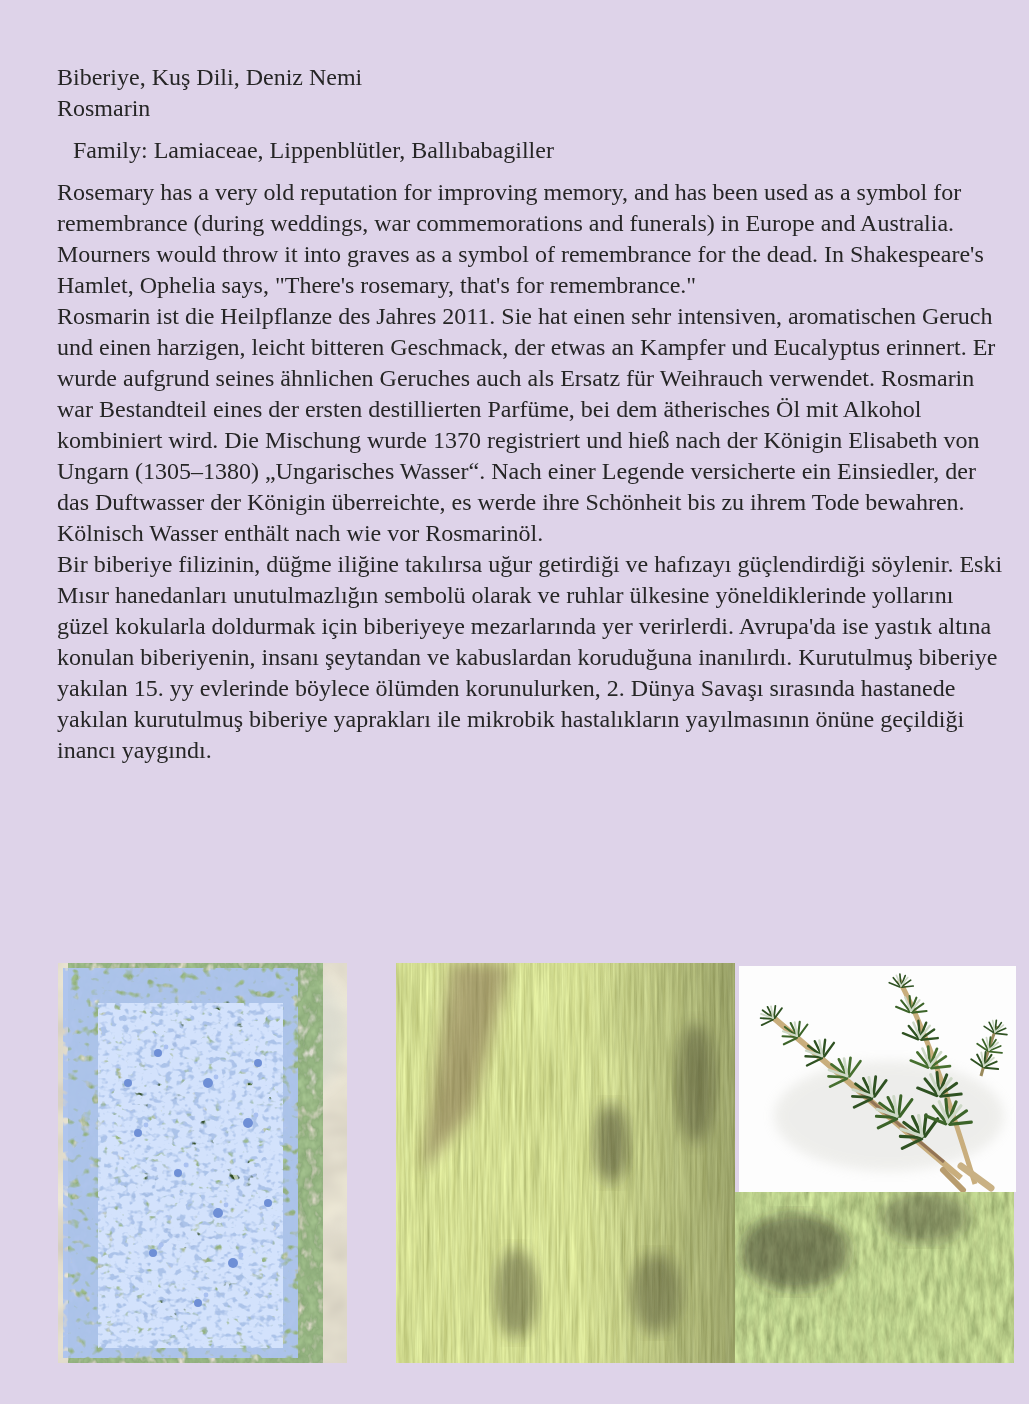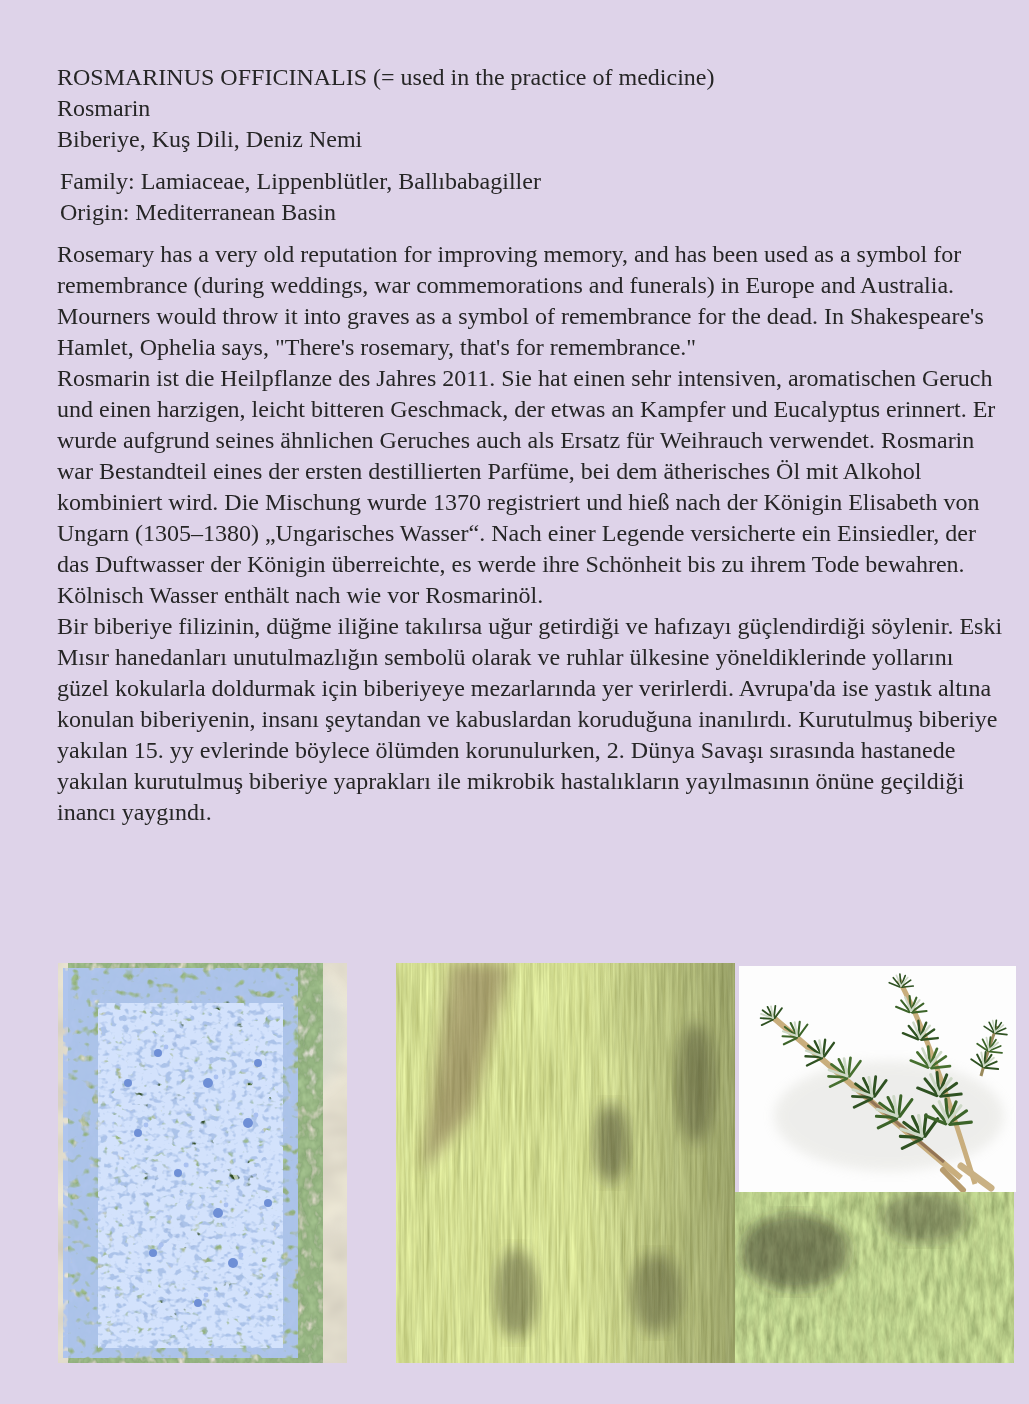--- a/index.html
+++ b/index.html
@@ -4,43 +4,41 @@
 <style>
   html,body{margin:0;padding:0}
   body{
     width:1029px;height:1404px;position:relative;overflow:hidden;
     background:#ded3e9;color:#262626;
     font-family:"Liberation Serif","DejaVu Serif",serif;
   }
   .text-block{position:absolute;left:57px;top:62px;width:952px;font-size:24px;line-height:31px}
   .text-block p{margin:0}
   .hdr{margin:0 0 11px 0}
-  .blk{margin:0 0 11px 3px}
+  .blk{margin:0 0 11px 16px}
   .para{margin:0 0 9px 0}
   figure{position:absolute;margin:0;padding:0;overflow:hidden}
   figure svg{display:block}
   .img-left{left:58px;top:963px;width:289px;height:400px}
   .img-center{left:396px;top:963px;width:339px;height:400px}
   .img-bushes{left:735px;top:1192px;width:279px;height:171px}
   .img-inset{left:739px;top:966px;width:277px;height:226px}
 </style>
 </head>
 <body>
 
 <div>
 
   <main class="text-block">
     <div class="hdr">
-      <p>ROSMARINUS OFFICINALIS (= used in the practice of medicine)</p>
+      <p>Biberiye, Kuş Dili, Deniz Nemi</p>
       <p>Rosmarin</p>
-      <p>Biberiye, Kuş Dili, Deniz Nemi</p>
     </div>
     <div class="blk">
       <p>Family: Lamiaceae, Lippenblütler, Ballıbabagiller</p>
-      <p>Origin: Mediterranean Basin</p>
     </div>
     <p class="para">Rosemary has a very old reputation for improving memory, and has been used as a symbol for remembrance (during weddings, war commemorations and funerals) in Europe and Australia. Mourners would throw it into graves as a symbol of remembrance for the dead. In Shakespeare's Hamlet, Ophelia says, "There's rosemary, that's for remembrance."</p>
     <p class="para">Rosmarin ist die Heilpflanze des Jahres 2011. Sie hat einen sehr intensiven, aromatischen Geruch und einen harzigen, leicht bitteren Geschmack, der etwas an Kampfer und Eucalyptus erinnert. Er wurde aufgrund seines ähnlichen Geruches auch als Ersatz für Weihrauch verwendet. Rosmarin war Bestandteil eines der ersten destillierten Parfüme, bei dem ätherisches Öl mit Alkohol kombiniert wird. Die Mischung wurde 1370 registriert und hieß nach der Königin Elisabeth von Ungarn (1305–1380) „Ungarisches Wasser“. Nach einer Legende versicherte ein Einsiedler, der das Duftwasser der Königin überreichte, es werde ihre Schönheit bis zu ihrem Tode bewahren. Kölnisch Wasser enthält nach wie vor Rosmarinöl.</p>
     <p class="para">Bir biberiye filizinin, düğme iliğine takılırsa uğur getirdiği ve hafızayı güçlendirdiği söylenir. Eski Mısır hanedanları unutulmazlığın sembolü olarak ve ruhlar ülkesine yöneldiklerinde yollarını güzel kokularla doldurmak için biberiyeye mezarlarında yer verirlerdi. Avrupa'da ise yastık altına konulan biberiyenin, insanı şeytandan ve kabuslardan koruduğuna inanılırdı. Kurutulmuş biberiye yakılan 15. yy evlerinde böylece ölümden korunulurken, 2. Dünya Savaşı sırasında hastanede yakılan kurutulmuş biberiye yaprakları ile mikrobik hastalıkların yayılmasının önüne geçildiği inancı yaygındı.</p>
   </main>
 
   <figure class="img-left">
     <svg width="289" height="400" viewBox="0 0 289 400" xmlns="http://www.w3.org/2000/svg">
       <defs>
         <filter id="f1bg" x="0" y="0" width="100%" height="100%">

